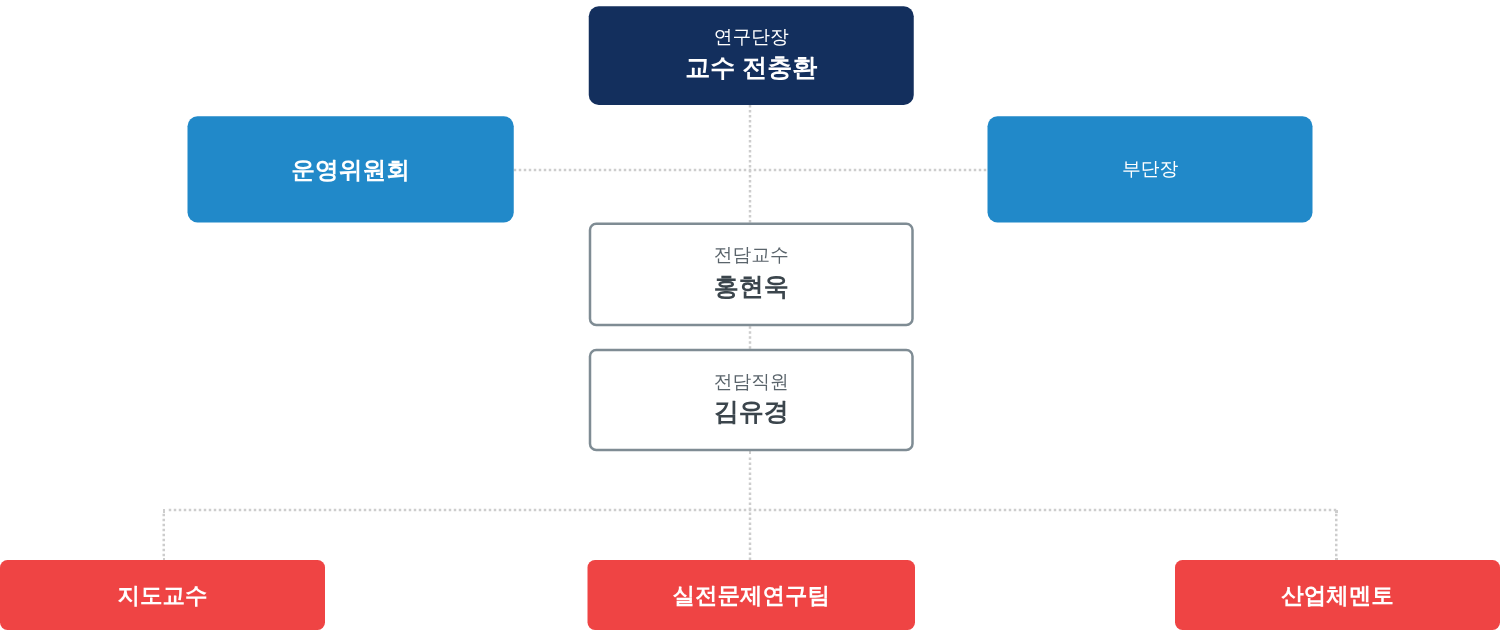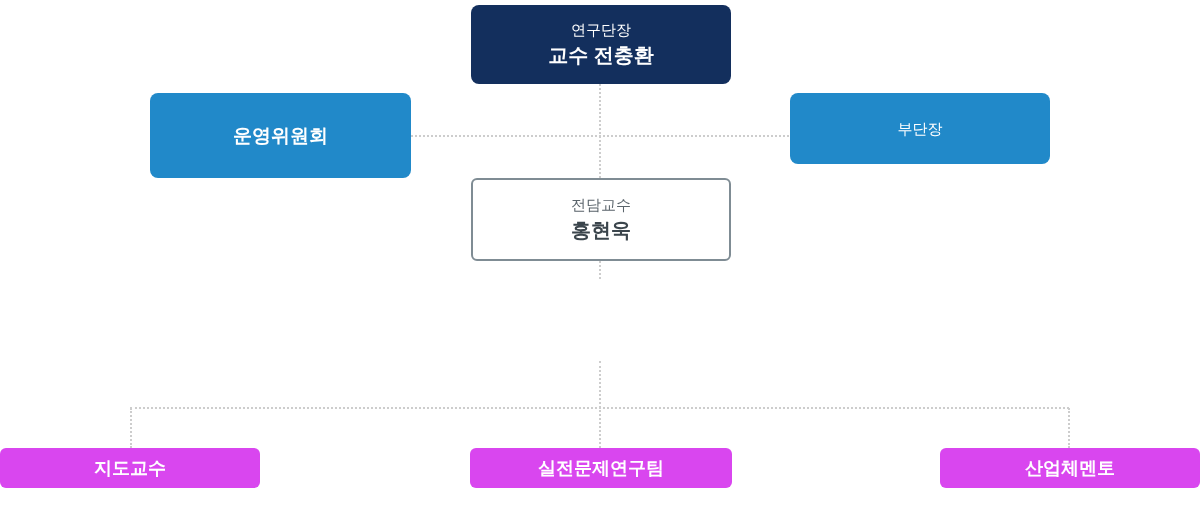--- a/index.html
+++ b/index.html
@@ -51,21 +51,21 @@
   
   .node-committee {
     left: 150px; top: 93px;
     width: 261px; height: 85px;
     background: #2189c9;
     color: #ffffff;
   }
   
   .node-deputy {
     left: 790px; top: 93px;
-    width: 260px; height: 71px;
+    width: 260px; height: 85px;
     background: #2189c9;
     color: #ffffff;
   }
   
   .node-outline {
     background: #ffffff;
     border: 2px solid #7f8c94;
     border-radius: 6px;
   }
   .node-outline .title { color: #5a646b; }
@@ -74,22 +74,22 @@
     left: 471px; top: 178px;
     width: 260px; height: 83px;
   }
   .node-staff {
     left: 471px; top: 279px;
     width: 260px; height: 82px;
   }
   
   .node-gray {
     top: 448px;
-    height: 40px;
-    background: #d946ef;
+    height: 56px;
+    background: #ef4444;
     color: #ffffff;
     border-radius: 6px;
   }
   .node-gray .solo { font-size: 18px; }
   .node-advisor  { left: 0px;   width: 260px; }
   .node-team     { left: 470px; width: 262px; }
   .node-mentor   { left: 940px; width: 260px; }
 
   
   .line {
@@ -131,20 +131,24 @@
 
   <div class="node node-deputy">
     <div class="title">부단장</div>
   </div>
 
   <div class="node node-outline node-professor">
     <div class="title">전담교수</div>
     <div class="name">홍현욱</div>
   </div>
 
+  <div class="node node-outline node-staff">
+    <div class="title">전담직원</div>
+    <div class="name">김유경</div>
+  </div>
 
   <div class="node node-gray node-advisor">
     <div class="solo">지도교수</div>
   </div>
   <div class="node node-gray node-team">
     <div class="solo">실전문제연구팀</div>
   </div>
   <div class="node node-gray node-mentor">
     <div class="solo">산업체멘토</div>
   </div>

